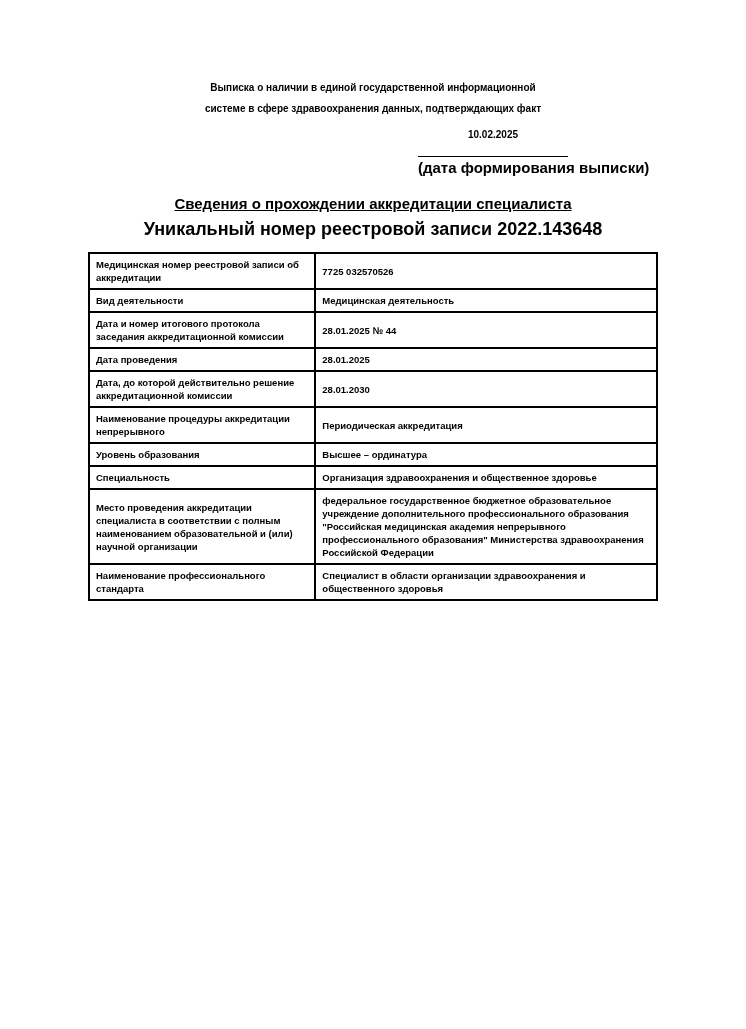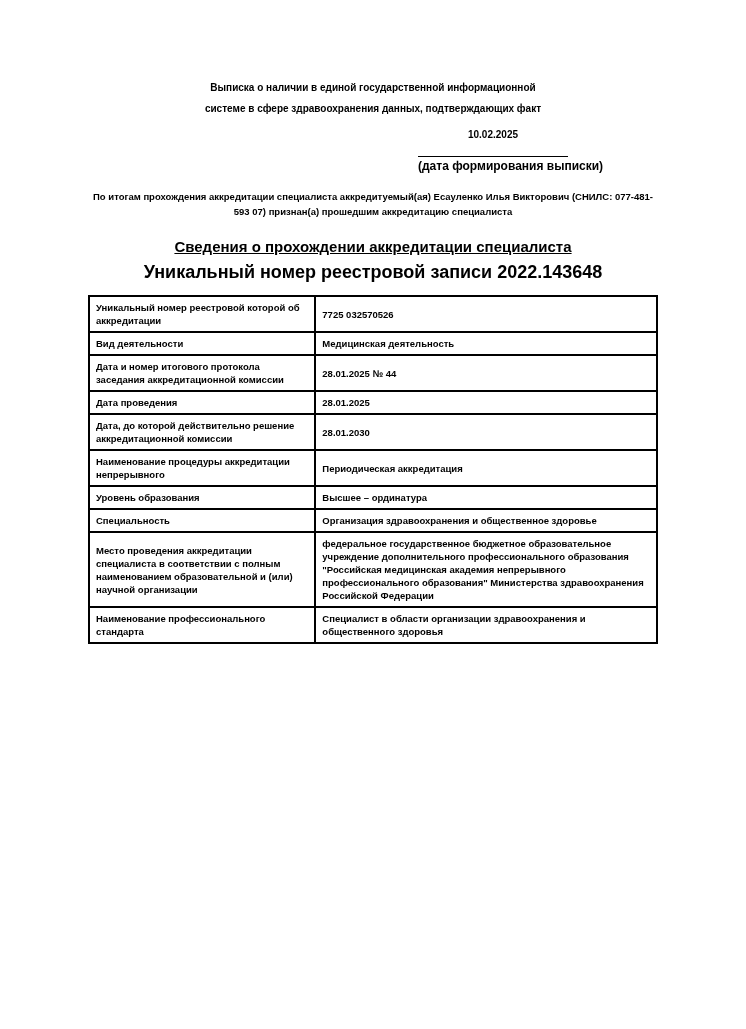--- a/index.html
+++ b/index.html
@@ -27,21 +27,21 @@
     font-size: 10px;
   }
   .date-value {
     display: block;
     border-bottom: 1.5px solid #000;
     padding-bottom: 16px;
   }
   .date-caption {
     display: block;
     padding-top: 2px;
-    font-size: 12px;
+    font-size: 15px;
     white-space: nowrap;
   }
   .intro {
     margin-top: 16px;
     text-align: center;
     font-size: 9.5px;
     line-height: 15px;
   }
   .section-heading {
     margin-top: 19px;
@@ -77,33 +77,29 @@
   <div class="doc-title">
     <div>Выписка о наличии в единой государственной информационной</div>
     <div>системе в сфере здравоохранения данных, подтверждающих факт</div>
   </div>
 
   <div class="date-block">
     <span class="date-value">10.02.2025</span>
     <span class="date-caption">(дата формирования выписки)</span>
   </div>
 
-  <div class="intro">
-    <div>По итогам прохождения аккредитации специалиста аккредитуемый(ая) Есауленко Илья Викторович (СНИЛС: 077-481-</div>
-    <div>593 07) признан(а) прошедшим аккредитацию специалиста</div>
-  </div>
 
   <div class="section-heading">Сведения о прохождении аккредитации специалиста</div>
 
   <div class="registry-heading">Уникальный номер реестровой записи 2022.143648</div>
 
   <table class="acc-table">
     <tbody>
       <tr>
-        <td class="col-label">Уникальный номер реестровой которой об аккредитации</td>
+        <td class="col-label">Медицинская номер реестровой записи об аккредитации</td>
         <td class="col-value">7725 032570526</td>
       </tr>
       <tr>
         <td class="col-label">Вид деятельности</td>
         <td class="col-value">Медицинская деятельность</td>
       </tr>
       <tr>
         <td class="col-label">Дата и номер итогового протокола заседания аккредитационной комиссии</td>
         <td class="col-value">28.01.2025 № 44</td>
       </tr>

